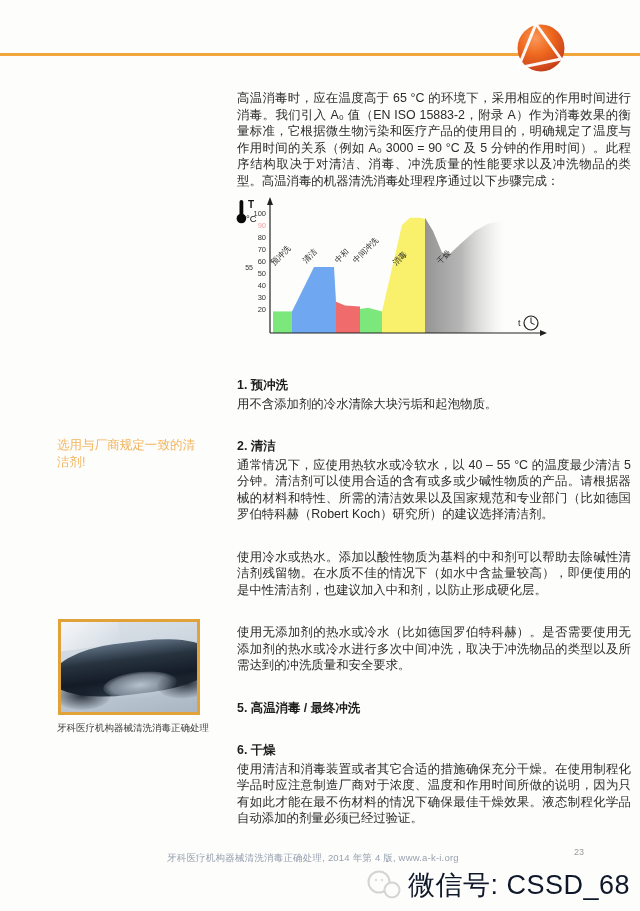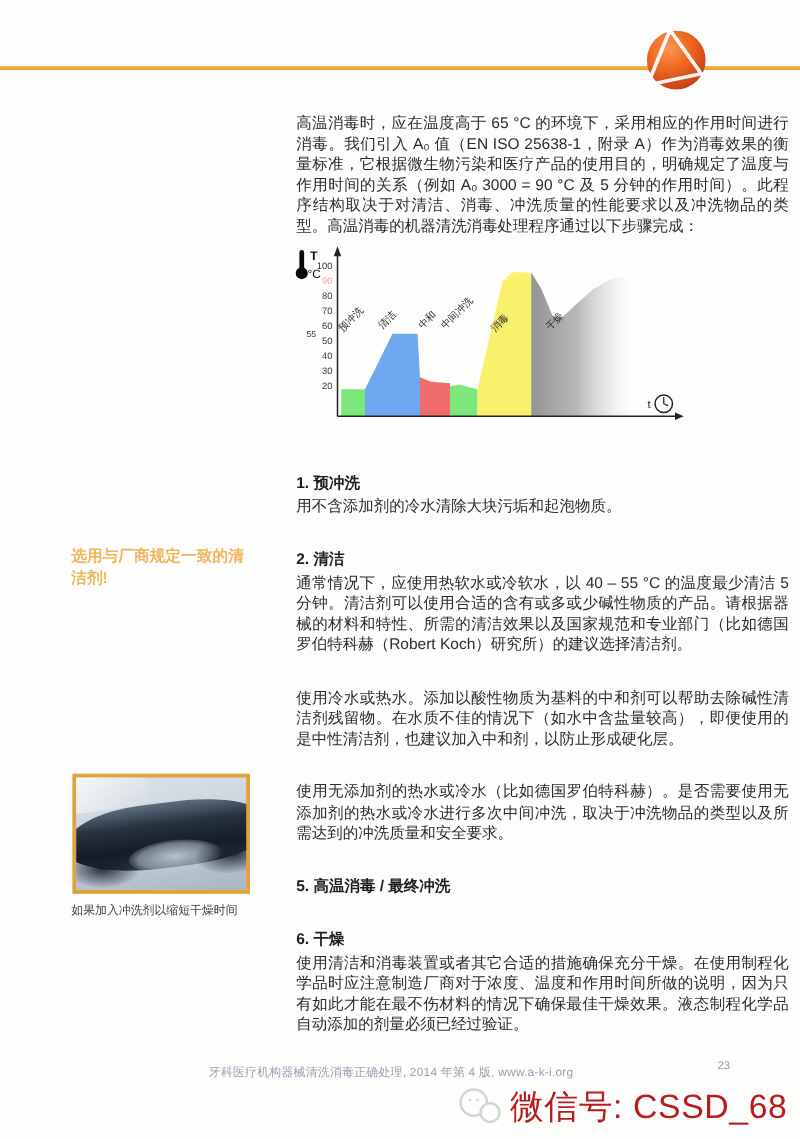--- a/index.html
+++ b/index.html
@@ -8,21 +8,21 @@
     background:#fdfdfb;
     font-family:"Liberation Sans","DejaVu Sans",sans-serif;
     color:#2b2b2b;
   }
   
   .top-rule{position:absolute;left:0;top:53px;width:640px;height:3px;background:#f0a63a;z-index:1;}
   .logo{position:absolute;left:505px;top:22px;width:62px;height:56px;z-index:2;}
   
   .margin-note{
     position:absolute;left:57px;top:437px;width:138px;
-    color:#f2b45c;font-size:12.5px;line-height:17px;text-align:justify;font-weight:bold;
+    color:#f2b45c;font-size:12.5px;line-height:17px;text-align:justify;
   }
   .photo-frame{
     position:absolute;left:58px;top:619px;width:136px;height:90px;
     border:3px solid #e2a23a;overflow:hidden;background:#c6cfd9;
   }
   .photo-bg{position:absolute;inset:0;background:linear-gradient(168deg,#dde3ea 0%,#cdd6df 38%,#a9b6c3 100%);}
   .photo-shine{position:absolute;left:-12px;top:-8px;width:70px;height:34px;background:linear-gradient(140deg,rgba(255,255,255,.85),rgba(255,255,255,0));transform:rotate(-8deg);}
   .photo-instrument{
     position:absolute;left:-10px;top:20px;width:166px;height:52px;transform:rotate(-7deg);
     border-radius:46% 50% 48% 52% / 62% 58% 52% 55%;
@@ -39,21 +39,21 @@
   
   .main{position:absolute;left:237px;top:90px;width:394px;}
   .main p{margin:0;font-size:12.4px;line-height:16.5px;text-align:justify;}
   .chart-wrap{margin:6px 0 0 -2px;}
   .section{margin-top:26px;}
   .section h4{margin:0 0 2px 0;font-size:12.4px;line-height:16.5px;font-weight:bold;color:#1e1e1e;}
   
   .footer-src{position:absolute;left:167px;top:852px;font-size:9.5px;letter-spacing:.2px;color:#98a1b0;}
   .page-num{position:absolute;left:574px;top:847px;font-size:9px;color:#9a9a9a;}
   .wechat-bar{position:absolute;right:10px;bottom:8px;display:flex;align-items:center;gap:6px;}
-  .wechat-label{font-size:27px;font-weight:500;color:#b91c1c;letter-spacing:.5px;}
+  .wechat-label{font-size:27px;font-weight:500;color:#0f172a;letter-spacing:.5px;}
 </style>
 </head>
 <body>
 
 <div class="top-rule"></div>
 <svg class="logo" viewBox="0 0 62 56">
   <defs>
     <radialGradient id="sphereGrad" cx="38%" cy="30%" r="75%">
       <stop offset="0%" stop-color="#f9975a"></stop>
       <stop offset="45%" stop-color="#ef6a1f"></stop>
@@ -68,24 +68,24 @@
 <div class="margin-note">选用与厂商规定一致的清洁剂!</div>
 
 <div class="photo-frame">
   <div class="photo-bg"></div>
   <div class="photo-shine"></div>
   <div class="photo-instrument"></div>
   <div class="photo-residue"></div>
   <div class="photo-blob-l"></div>
   <div class="photo-blob-r"></div>
 </div>
-<div class="photo-caption">如果加入冲洗剂以缩短干燥时间</div>
+<div class="photo-caption">牙科医疗机构器械清洗消毒正确处理</div>
 
 <div class="main">
-  <p>高温消毒时，应在温度高于 65 °C 的环境下，采用相应的作用时间进行消毒。我们引入 A₀ 值（EN ISO 25638-1，附录 A）作为消毒效果的衡量标准，它根据微生物污染和医疗产品的使用目的，明确规定了温度与作用时间的关系（例如 A₀ 3000 = 90 °C 及 5 分钟的作用时间）。此程序结构取决于对清洁、消毒、冲洗质量的性能要求以及冲洗物品的类型。高温消毒的机器清洗消毒处理程序通过以下步骤完成：</p>
+  <p>高温消毒时，应在温度高于 65 °C 的环境下，采用相应的作用时间进行消毒。我们引入 A₀ 值（EN ISO 15883-2，附录 A）作为消毒效果的衡量标准，它根据微生物污染和医疗产品的使用目的，明确规定了温度与作用时间的关系（例如 A₀ 3000 = 90 °C 及 5 分钟的作用时间）。此程序结构取决于对清洁、消毒、冲洗质量的性能要求以及冲洗物品的类型。高温消毒的机器清洗消毒处理程序通过以下步骤完成：</p>
 
   <div class="chart-wrap">
     <svg id="process-chart" width="320" height="152" viewBox="0 0 320 152">
         <defs>
           <linearGradient id="grayFade" x1="0" x2="1" y1="0" y2="0">
             <stop offset="0" stop-color="#8e8e8e" stop-opacity="0.95"></stop>
             <stop offset="0.45" stop-color="#a5a5a5" stop-opacity="0.8"></stop>
             <stop offset="0.8" stop-color="#cccccc" stop-opacity="0.35"></stop>
             <stop offset="1" stop-color="#e8e8e8" stop-opacity="0"></stop>
           </linearGradient>

